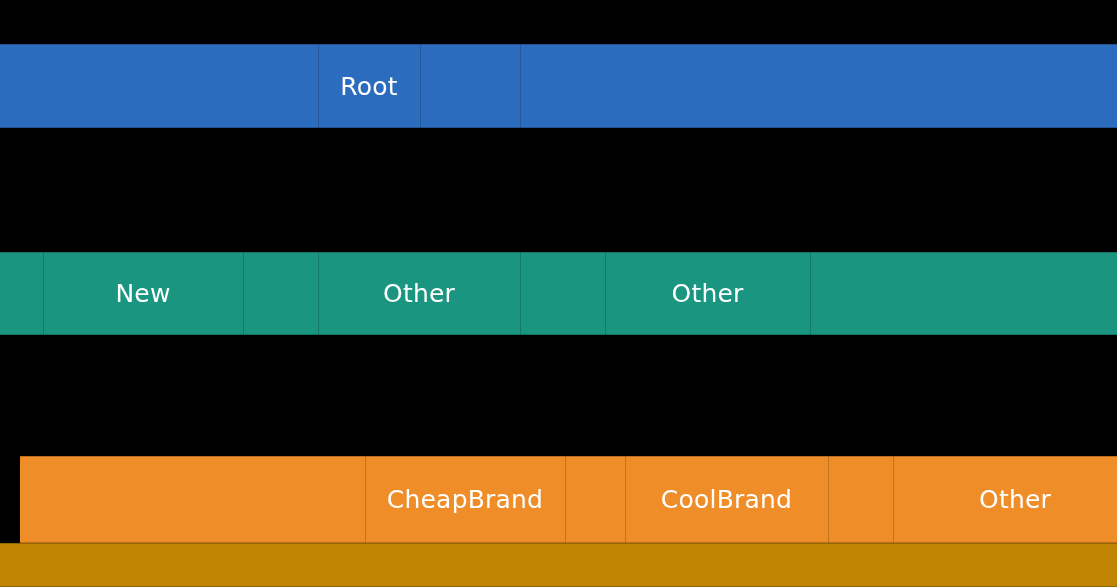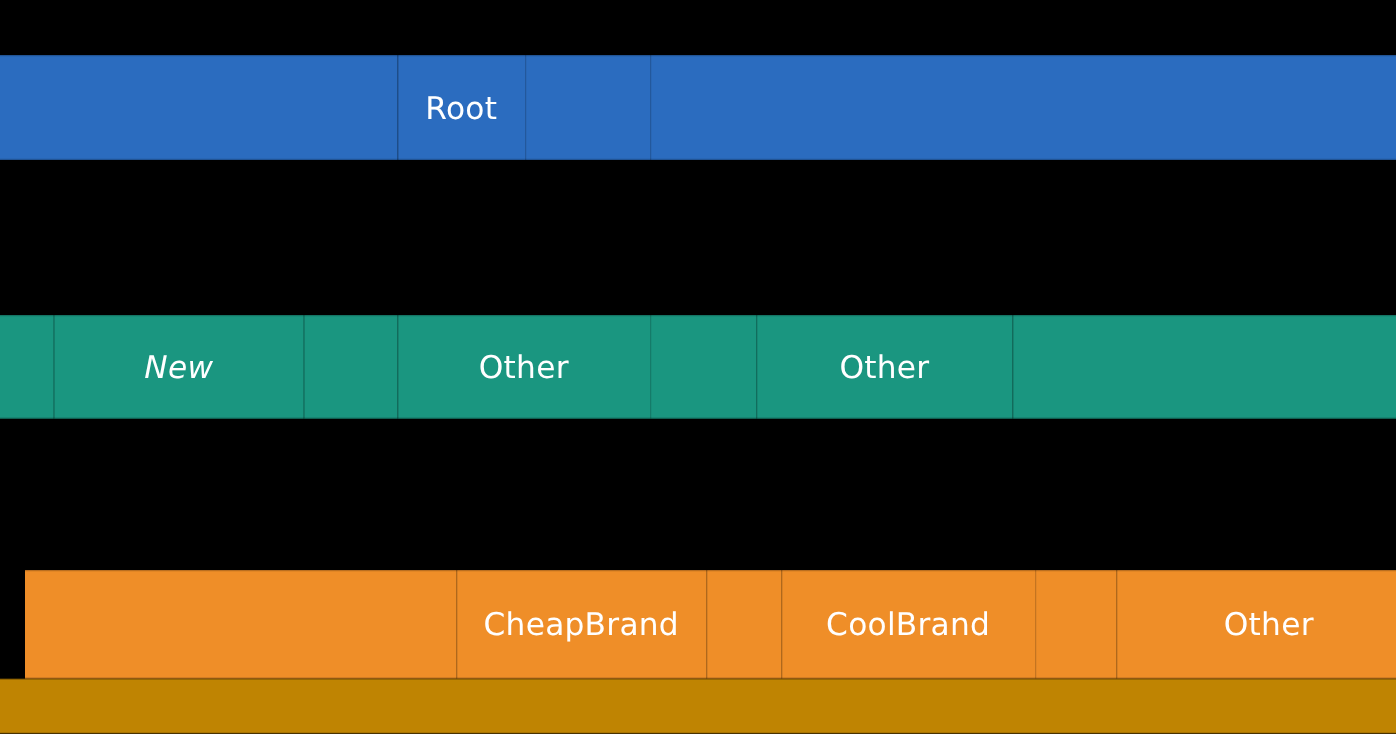--- a/index.html
+++ b/index.html
@@ -84,21 +84,21 @@
     <div class="level" style="top: 44px; height: 84px;">
       <div class="seg" style="left: 0px; width: 318px; background: rgb(43, 108, 191);"></div>
       <div class="seg sep-left" style="left: 318px; width: 102px; background: rgb(43, 108, 191);">
         <span class="lbl">Root</span>
       </div>
       <div class="seg sep-left" style="left: 420px; width: 100px; background: rgb(43, 108, 191);"></div>
       <div class="seg sep-left" style="left: 520px; width: 597px; background: rgb(43, 108, 191);"></div>
     </div>
     <div class="level" style="top: 252px; height: 83px;">
       <div class="seg" style="left: 0px; width: 43px; background: rgb(26, 150, 128);"></div>
-      <div class="seg sep-left" style="left: 43px; width: 200px; background: rgb(26, 150, 128); font-style: italic;">
+      <div class="seg sep-left" style="left: 43px; width: 200px; background: rgb(26, 150, 128);">
         <span class="lbl">New</span>
       </div>
       <div class="seg sep-left" style="left: 243px; width: 75px; background: rgb(26, 150, 128);"></div>
       <div class="seg sep-left" style="left: 318px; width: 202px; background: rgb(26, 150, 128);">
         <span class="lbl">Other</span>
       </div>
       <div class="seg sep-left" style="left: 520px; width: 85px; background: rgb(26, 150, 128);"></div>
       <div class="seg sep-left" style="left: 605px; width: 205px; background: rgb(26, 150, 128);">
         <span class="lbl">Other</span>
       </div>

